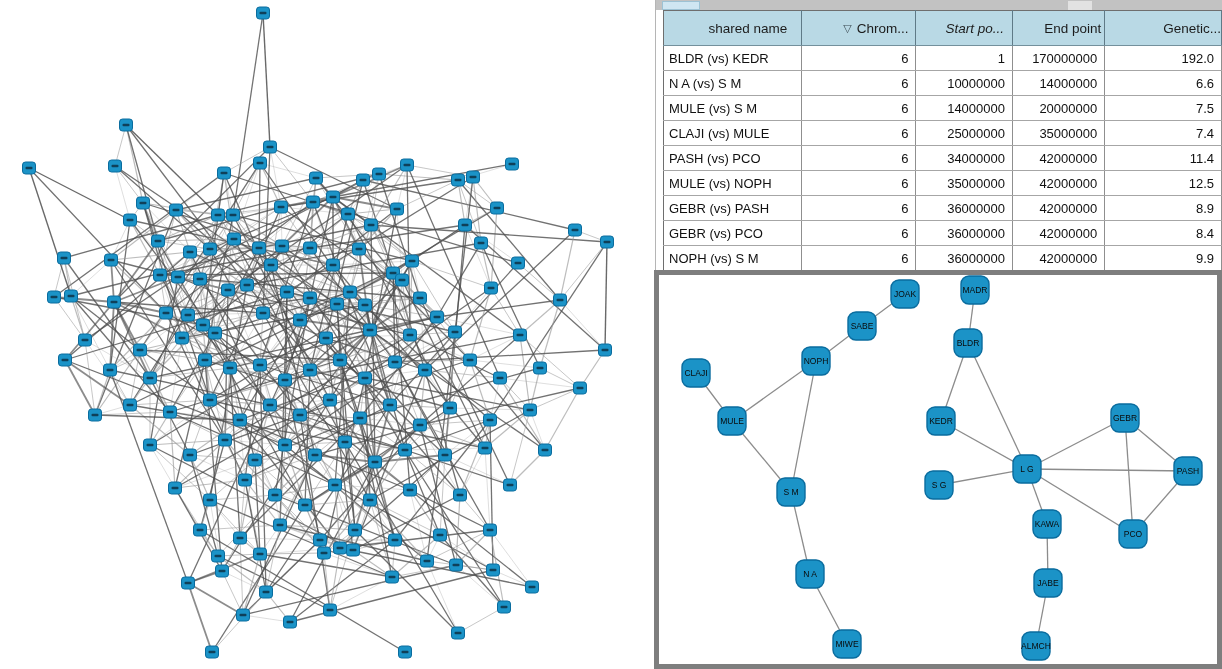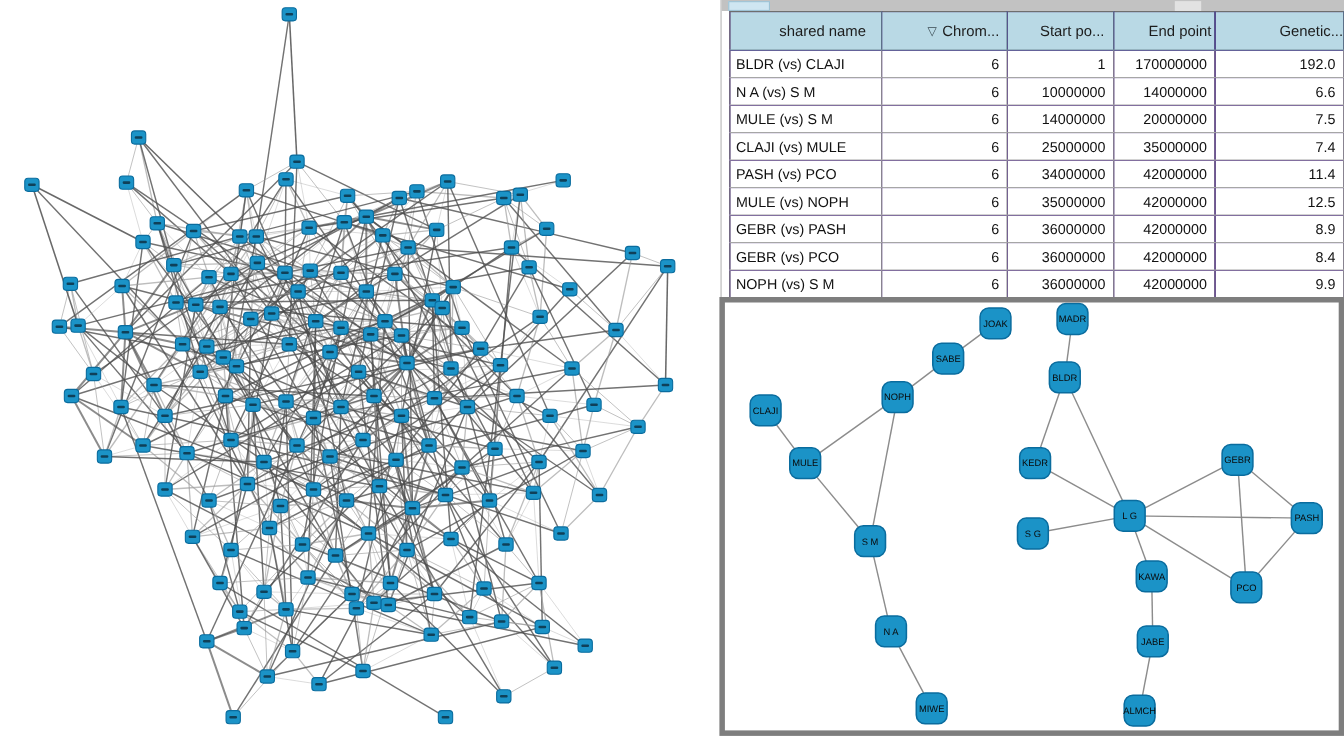--- a/index.html
+++ b/index.html
@@ -8,21 +8,21 @@
   
   #big-net{position:absolute;left:0;top:0;}
   
   #table-panel{position:absolute;left:655px;top:0;width:567px;height:270px;background:#ffffff;
                border-left:1px solid #b5b5b5;box-sizing:border-box;}
   #top-strip{position:absolute;left:0;top:0;width:567px;height:10px;background:#c2c2c2;}
   .strip-tab-blue{position:absolute;left:6px;top:1px;width:38px;height:9px;background:#cfe6f2;
                   border:1px solid #9dc2d4;box-sizing:border-box;}
   .strip-tab-gray{position:absolute;left:412px;top:1px;width:24px;height:9px;background:#e2e2e2;}
   #data-table{border-collapse:collapse;table-layout:fixed;position:absolute;left:7px;top:10px;
-              font-size:13px;color:#111111;background:#4c1d95;border:1px solid #6e6e6e;}
+              font-size:13px;color:#111111;background:#a3a3a3;border:1px solid #6e6e6e;}
   #data-table th{background:#b9d9e5;height:32px;font-weight:normal;font-size:13.5px;color:#1c1c1c;
                  border-right:1px solid #5f7a87;border-bottom:1px solid #74909c;
                  overflow:hidden;white-space:nowrap;}
   #data-table td{height:22px;border-right:1px solid #8f8f8f;border-bottom:1px solid #a6a6a6;
                  overflow:hidden;white-space:nowrap;background:#ffffff;}
   .col0{text-align:left;padding-left:5px;}
   .col1,.col2,.col3,.col4{text-align:right;padding-right:7px;}
   th.col0{text-align:right;padding-right:14px;}
   th.col1{text-align:right;padding-left:20px;}
   th.col2{text-align:right;padding-right:8px;}
@@ -1561,28 +1561,28 @@
   <div id="table-panel">
     <div id="top-strip">
       <div class="strip-tab-blue"></div>
       <div class="strip-tab-gray"></div>
     </div>
     <table id="data-table">
       <thead>
           <tr>
             <th class="col0" style="width: 129px;"><span>shared name</span></th>
             <th class="col1" style="width: 94px;"><span class="funnel">▽</span><span>Chrom...</span></th>
-            <th class="col2" style="width: 97px;"><span>Start po...</span></th>
+            <th class="col2" style="width: 97px; font-style: italic;"><span>Start po...</span></th>
             <th class="col3" style="width: 94px;"><span>End point</span></th>
             <th class="col4" style="width: 136px;"><span>Genetic...</span></th>
           </tr>
         </thead>
       <tbody>
           <tr>
-            <td class="col0">BLDR (vs) CLAJI</td>
+            <td class="col0">BLDR (vs) KEDR</td>
             <td class="col1">6</td>
             <td class="col2">1</td>
             <td class="col3">170000000</td>
             <td class="col4">192.0</td>
           </tr>
           <tr>
             <td class="col0">N A (vs) S M</td>
             <td class="col1">6</td>
             <td class="col2">10000000</td>
             <td class="col3">14000000</td>

